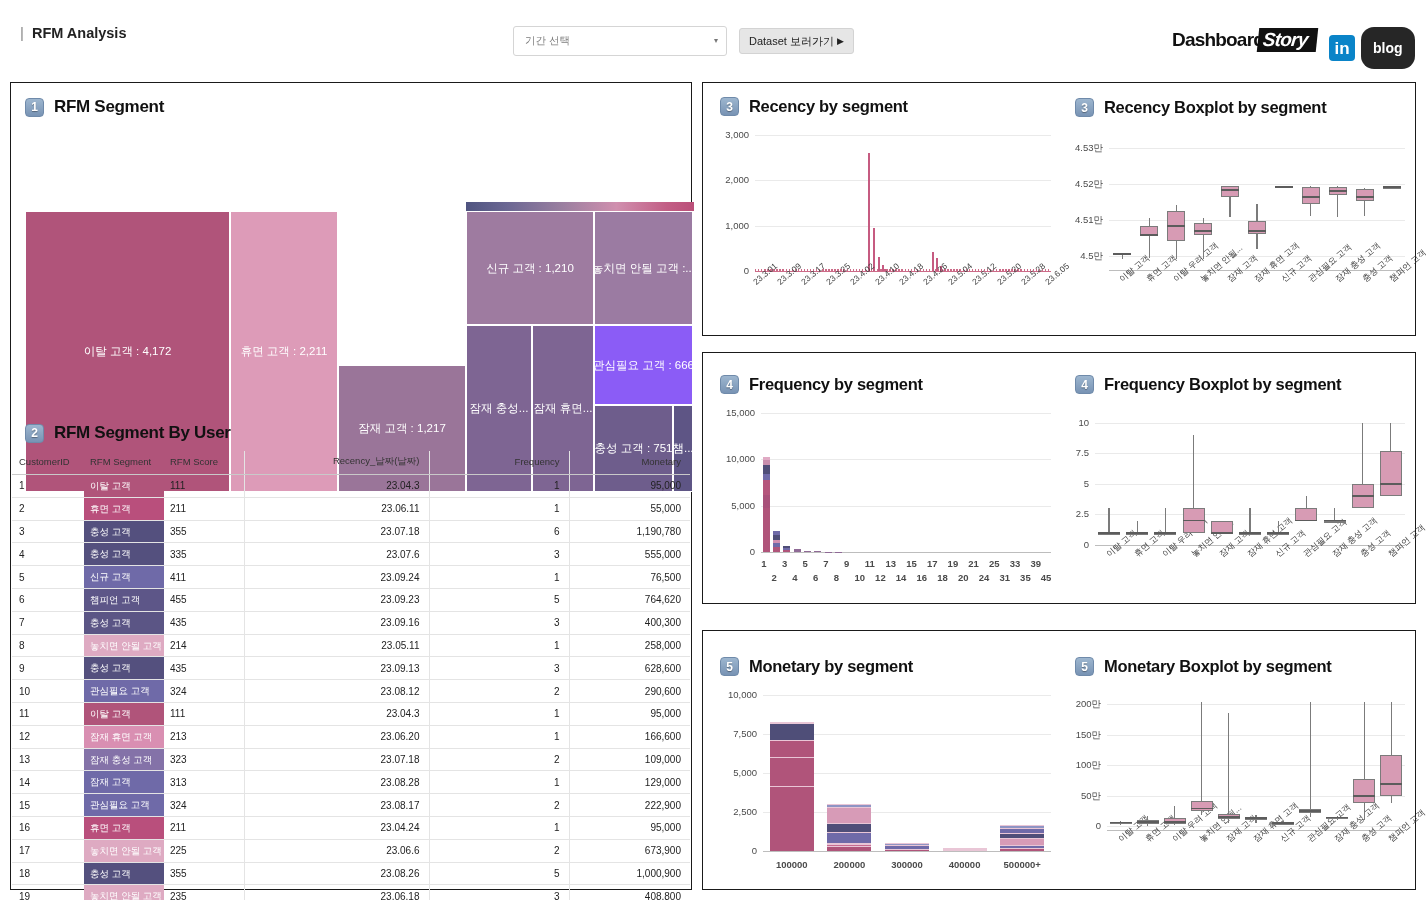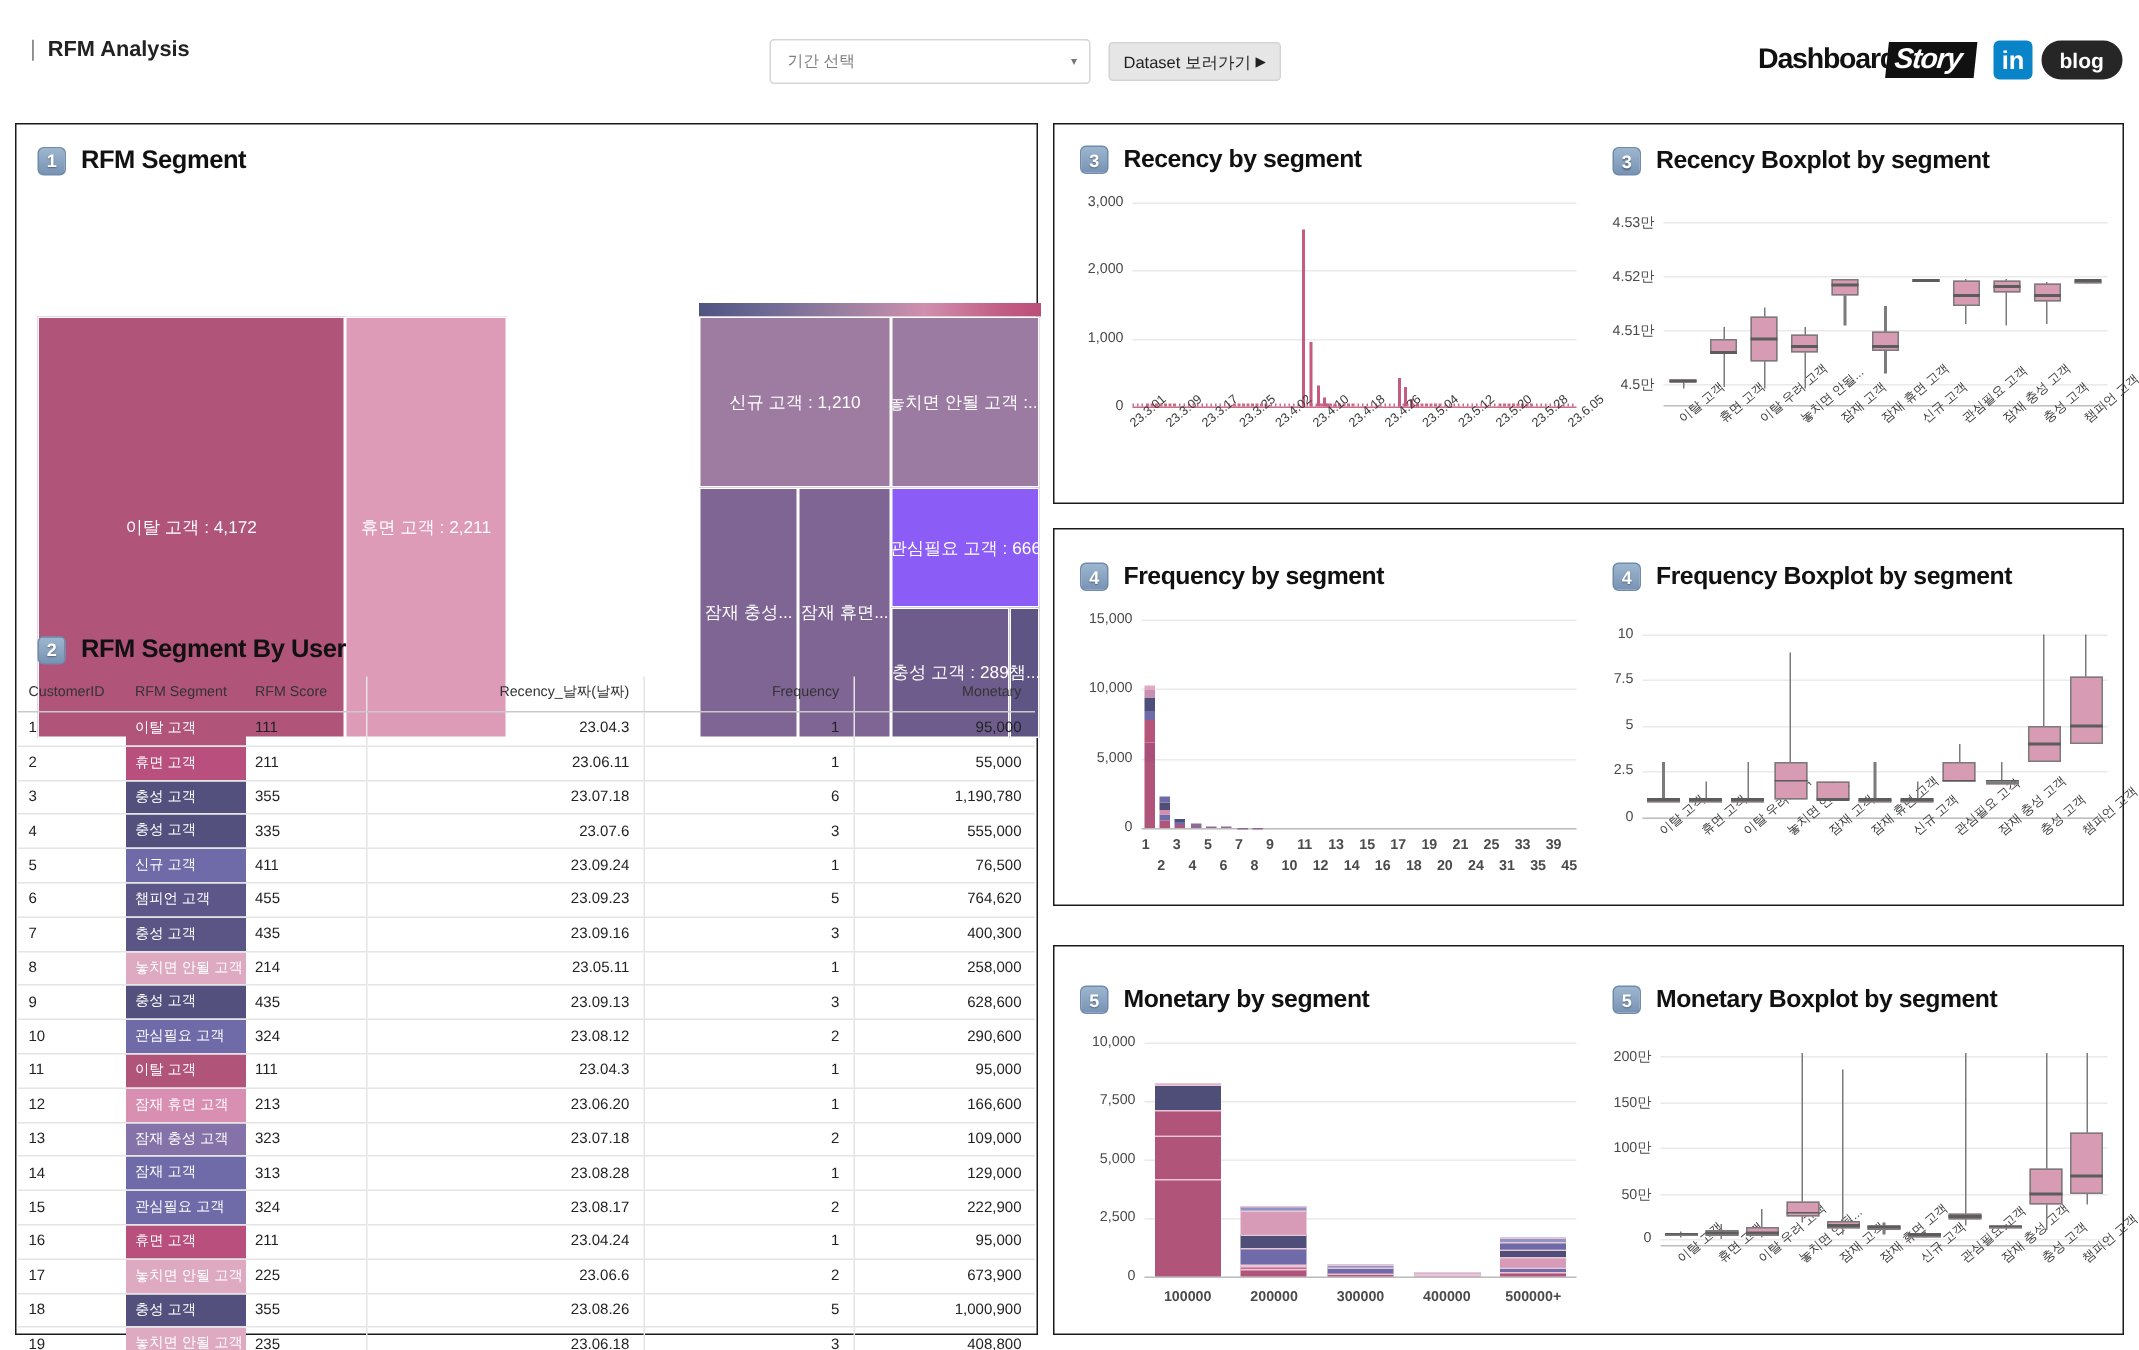--- a/index.html
+++ b/index.html
@@ -42,21 +42,21 @@
     padding: 1px 9px 1px 5px; font-style: italic; letter-spacing: -0.8px;
     margin-left: -6px; transform: skewX(-6deg);
   }
   #social-links { position: absolute; left: 1329px; top: 27px; display: flex; gap: 6px; align-items: center; }
   .li-badge {
     width: 26px; height: 26px; border-radius: 4px; background: #0a84c8;
     color: #fff; font-size: 17px; font-weight: bold; display: flex;
     align-items: center; justify-content: center; line-height: 1;
   }
   .blog-badge {
-    height: 26px; border-radius: 13px; background: #262626; color: #fff;
+    height: 42px; border-radius: 13px; background: #262626; color: #fff;
     font-size: 14px; font-weight: bold; display: flex; align-items: center;
     justify-content: center; padding: 0 12px; line-height: 1; text-align: center;
   }
 
   
   .panel { position: absolute; background: #fff; border: 1.6px solid #1a1a1a; }
   #panel-left  { left: 10px;  top: 82px;  width: 682px;  height: 808px; }
   #panel-r1    { left: 702px; top: 82px;  width: 714px;  height: 254px; }
   #panel-r2    { left: 702px; top: 352px; width: 714px;  height: 252px; }
   #panel-r3    { left: 702px; top: 630px; width: 714px;  height: 260px; }
@@ -172,37 +172,40 @@
   </div>
 
   <div id="legend-bar"></div>
   <div id="treemap">
       <div class="tm-cell" style="left:0px;top:0px;width:205px;height:281px;background:#b0547a;">
         <span class="tm-label">이탈 고객 : 4,172</span>
       </div>
       <div class="tm-cell" style="left:205px;top:0px;width:108px;height:281px;background:#dd9bb8;">
         <span class="tm-label">휴면 고객 : 2,211</span>
       </div>
+      <div class="tm-cell" style="left:313px;top:154px;width:128px;height:127px;background:#9a7599;">
+        <span class="tm-label">잠재 고객 : 1,217</span>
+      </div>
       <div class="tm-cell" style="left:441px;top:0px;width:128px;height:114px;background:#9e7ba0;">
         <span class="tm-label">신규 고객 : 1,210</span>
       </div>
       <div class="tm-cell" style="left:507px;top:114px;width:62px;height:167px;background:#7e6593;">
         <span class="tm-label">잠재 휴면...</span>
       </div>
       <div class="tm-cell" style="left:441px;top:114px;width:66px;height:167px;background:#7e6593;">
         <span class="tm-label">잠재 충성...</span>
       </div>
       <div class="tm-cell" style="left:569px;top:0px;width:99px;height:114px;background:#9b7ba2;">
         <span class="tm-label">놓치면 안될 고객 :...</span>
       </div>
       <div class="tm-cell" style="left:569px;top:114px;width:99px;height:80px;background:#8b5cf6;">
         <span class="tm-label">관심필요 고객 : 666</span>
       </div>
       <div class="tm-cell" style="left:569px;top:194px;width:79px;height:87px;background:#6e5d8c;">
-        <span class="tm-label">충성 고객 : 289</span>
+        <span class="tm-label">충성 고객 : 751</span>
       </div>
       <div class="tm-cell" style="left:648px;top:194px;width:20px;height:87px;background:#5e5585;">
         <span class="tm-label">챔...</span>
       </div>
     </div>
 
   <div class="section-head" id="table-head">
     <span class="num-badge">2</span>
     <span class="section-title">RFM Segment By User</span>
   </div>

